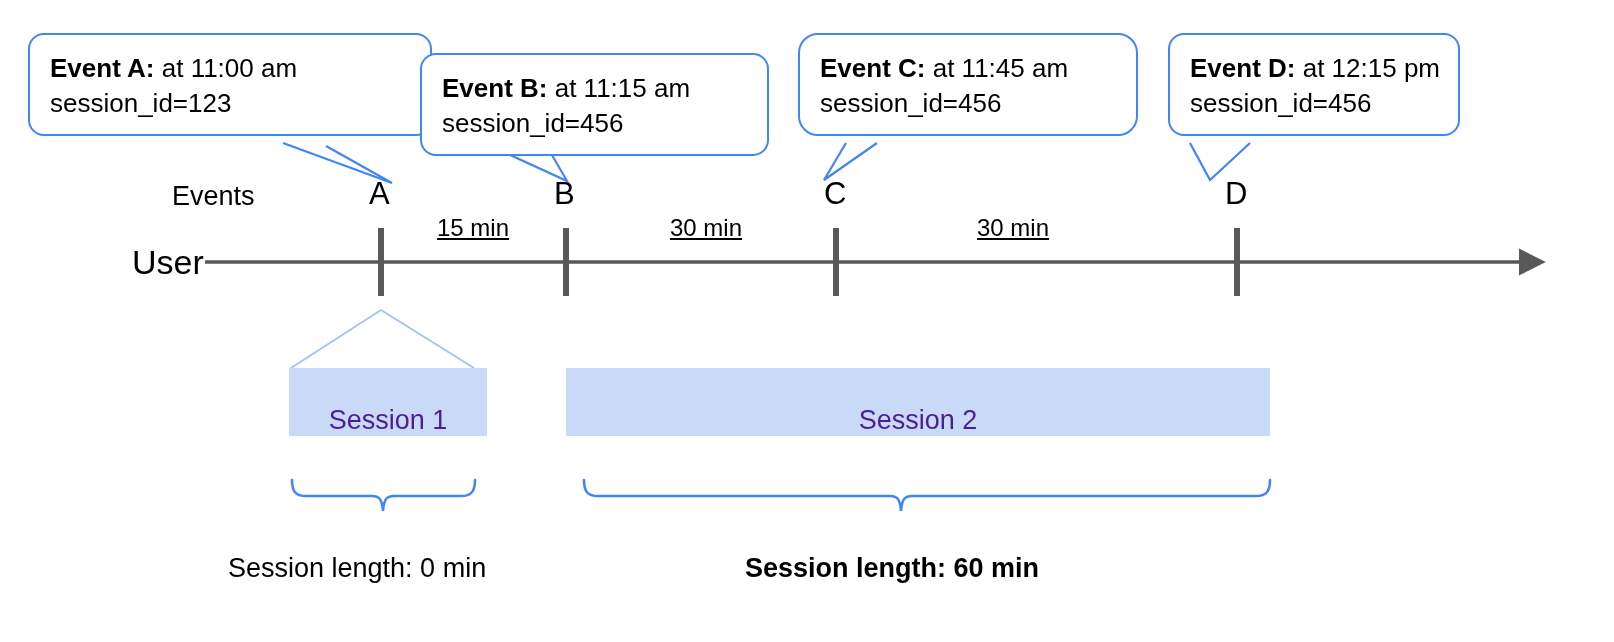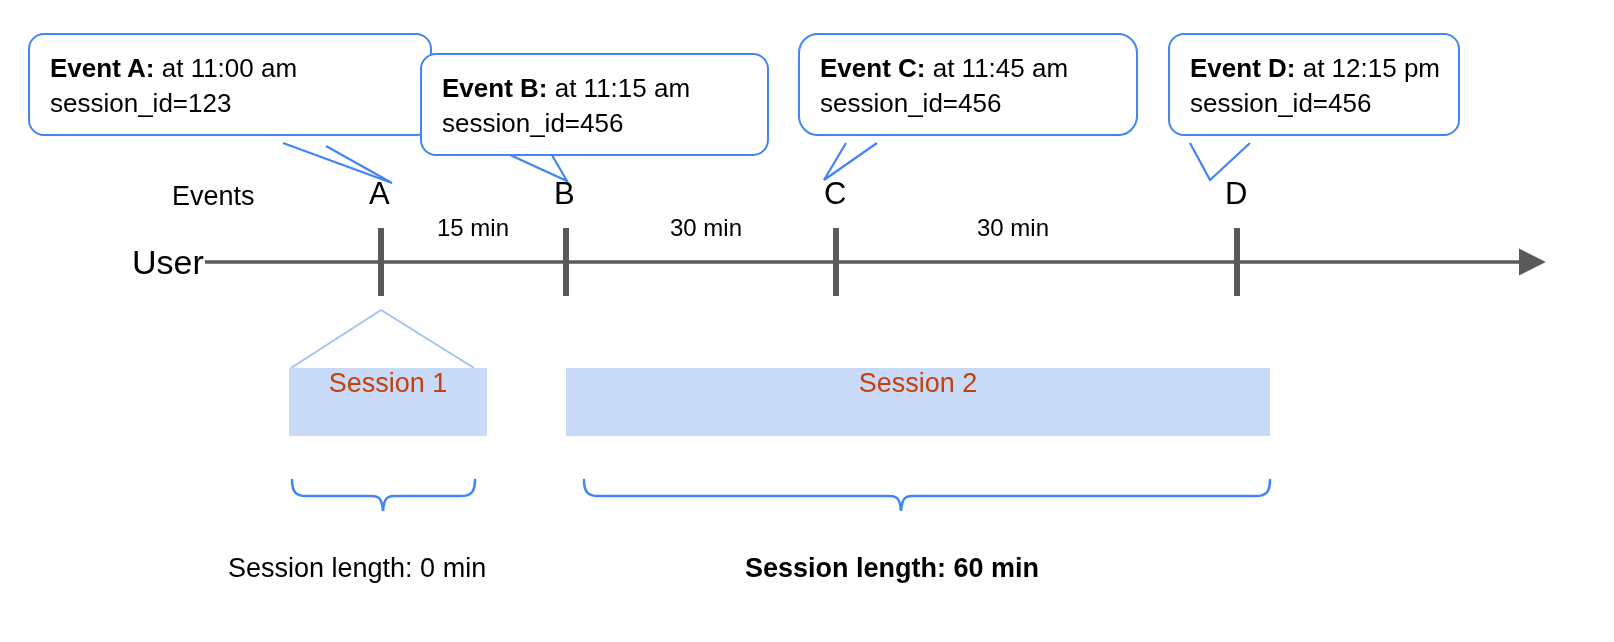--- a/index.html
+++ b/index.html
@@ -44,30 +44,30 @@
 
   
   .lbl {
     position: absolute;
     color: #000000;
     white-space: nowrap;
   }
   .lbl-user      { font-size: 34px; }
   .lbl-events    { font-size: 27px; }
   .lbl-marker    { font-size: 31px; }
-  .lbl-gap       { font-size: 24px; }
+  .lbl-gap       { font-size: 24px; text-decoration: underline; }
   .lbl-sessionlen{ font-size: 27px; }
 
   .session-bar {
     position: absolute;
     background: #c9daf8;
     display: flex;
-    align-items: flex-start;
+    align-items: flex-end;
     justify-content: center;
-    color: #c2410c;
+    color: #4c1d95;
     font-size: 27px;
   }
 </style>
 </head>
 <body>
 
 <div id="stage">
 
   <svg id="vec" viewBox="0 0 1614 642">
 

